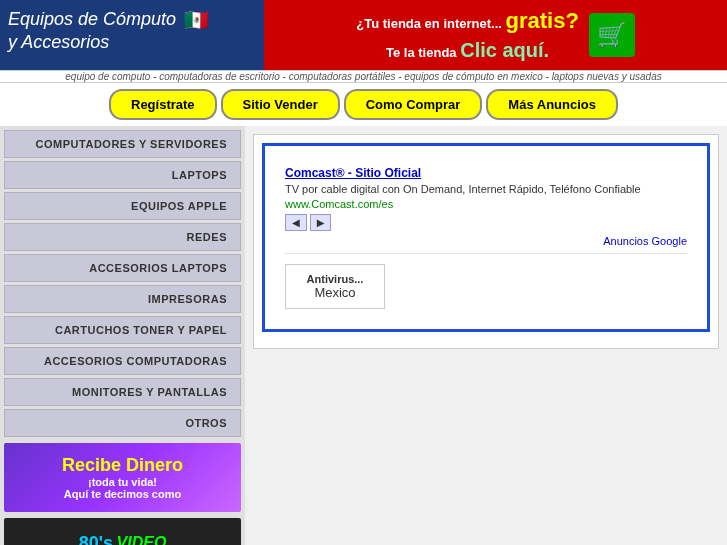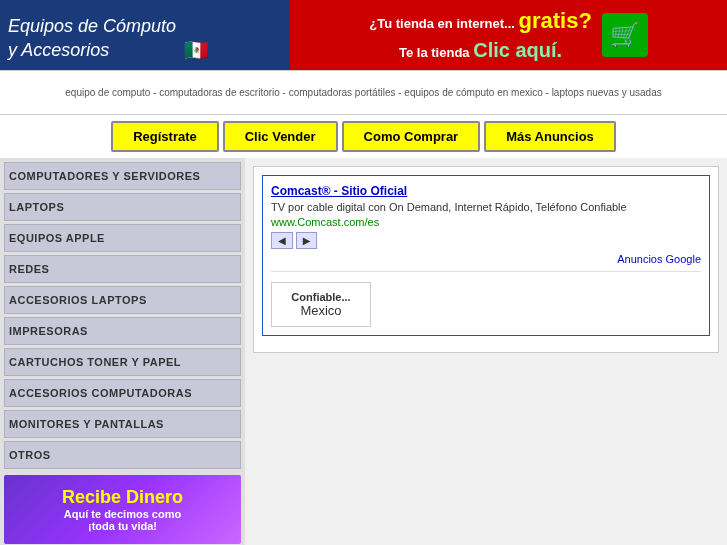--- a/index.html
+++ b/index.html
@@ -1,61 +1,61 @@
 <!DOCTYPE html>
 <html><head>
   <meta charset="utf-8">
   <style>
     * { margin: 0; padding: 0; box-sizing: border-box; }
     body { font-family: Arial, sans-serif; font-size: 12px; background: #d0d0d0; width: 727px; }
 
     
     .header { display: flex; height: 70px; }
-    .header-left { background: #1a3a7a; width: 290px; display: flex; align-items: flex-end; padding: 8px; }
+    .header-left { background: #1a3a7a; width: 264px; display: flex; align-items: flex-start; padding: 8px; }
     .header-left-text { color: white; font-size: 18px; font-style: italic; line-height: 1.3; }
     .header-left-text span { display: block; }
     .flag { font-size: 20px; margin-left: 8px; }
     .header-right { flex: 1; background: #cc0000; display: flex; align-items: center; justify-content: center; padding: 12px; position: relative; }
     .header-right-text { color: white; font-size: 13px; font-weight: bold; text-align: center; line-height: 1.4; }
     .header-right-text .gratis { font-size: 22px; color: #ffff00; font-weight: bold; }
     .header-right-text .clic { font-size: 20px; color: #86efac; font-weight: bold; }
     .cart-icon { background: #00aa00; padding: 8px; border-radius: 4px; margin-left: 10px; font-size: 24px; color: white; }
 
     
-    .breadcrumb-bar { background: white; text-align: center; padding: 16px; font-size: 10px; color: #555; border-top: 1px solid #ccc; border-bottom: 1px solid #ccc; }
+    .breadcrumb-bar { background: white; text-align: center; padding: 0; font-size: 10px; color: #555; border-top: 1px solid #ccc; border-bottom: 1px solid #ccc; font-style: italic; }
 
     
     .nav-buttons { background: white; display: flex; justify-content: center; padding: 6px; gap: 4px; }
-    .nav-btn { padding: 6px 20px; font-size: 13px; font-weight: bold; cursor: pointer; border: 2px solid #888; border-radius: 2px; }
+    .nav-btn { padding: 6px 20px; font-size: 13px; font-weight: bold; cursor: pointer; border: 2px solid #888; border-radius: 13px; }
     .nav-btn-registrate { background: #ffff00; color: #000; }
     .nav-btn-vender { background: #ffff00; color: #000; }
     .nav-btn-comprar { background: #ffff00; color: #000; }
     .nav-btn-anuncios { background: #ffff00; color: #000; }
 
     
     .main { display: flex; background: #e8e8e8; min-height: 380px; }
 
     
     .sidebar { width: 245px; min-width: 245px; background: #e0e0e0; padding: 4px; }
-    .sidebar-item { background: #c8c8d8; border: 1px solid #b0b0c0; text-align: left; padding: 7px 4px; margin-bottom: 3px; font-size: 11px; font-weight: bold; color: #333; cursor: pointer; text-transform: uppercase; letter-spacing: 0.5px; }
+    .sidebar-item { background: #c8c8d8; border: 1px solid #b0b0c0; text-align: right; padding: 7px 13px; margin-bottom: 3px; font-size: 11px; font-weight: bold; color: #333; cursor: pointer; text-transform: uppercase; letter-spacing: 0.5px; }
 
     
     .sidebar-banner { margin-top: 6px; background: linear-gradient(135deg, #6633cc, #9933ff, #cc66ff); padding: 12px 4px; text-align: center; color: white; font-weight: bold; font-size: 14px; border-radius: 2px; cursor: pointer; }
     .sidebar-banner .title { font-size: 18px; font-weight: bold; color: #ffff00; }
     .sidebar-banner .subtitle { font-size: 11px; color: white; }
 
     .sidebar-banner2 { margin-top: 6px; background: #222; padding: 8px; text-align: center; color: white; font-weight: bold; font-size: 13px; border-radius: 2px; cursor: pointer; height: 50px; display: flex; align-items: center; justify-content: center; overflow: hidden; }
     .sidebar-banner2 .video-text { color: #00ff00; font-size: 16px; font-weight: bold; font-style: italic; }
     .sidebar-banner2 .eighty { color: #00ccff; font-size: 18px; font-weight: bold; }
 
     
     .content { flex: 1; padding: 8px; background: #f0f0f0; }
 
     
-    .ad-box { background: white; border: 1px solid #1d4ed8; padding: 8px; min-height: 120px; margin-bottom: 8px; }
+    .ad-box { background: white; border: 3px solid #1d4ed8; padding: 20px; min-height: 120px; margin-bottom: 8px; }
     .ad-link { color: #0000cc; font-size: 12px; font-weight: bold; text-decoration: underline; cursor: pointer; }
     .ad-desc { font-size: 11px; color: #333; margin: 3px 0; }
     .ad-url { font-size: 11px; color: #008800; }
     .ad-nav { display: flex; gap: 3px; margin: 4px 0; }
     .ad-nav-btn { background: #e0e0ff; border: 1px solid #9999cc; padding: 2px 6px; font-size: 10px; cursor: pointer; color: #333; }
     .ads-google { text-align: right; font-size: 11px; color: #555; margin-top: 2px; }
     .ads-google span { color: #0000cc; }
 
     
     .sec-ad { background: white; border: 1px solid #ccc; padding: 8px; margin-top: 4px; display: inline-block; min-width: 100px; text-align: center; }
@@ -86,43 +86,43 @@
     <div class="cart-icon">🛒</div>
   </div>
 </div>
 
 <div class="breadcrumb-bar">
   <span>equipo de computo - computadoras de escritorio - computadoras portátiles - equipos de cómputo en mexico - laptops nuevas y usadas</span>
 </div>
 
 <div class="nav-buttons">
   <button class="nav-btn nav-btn-registrate">Regístrate</button>
-  <button class="nav-btn nav-btn-vender">Clic Vender</button>
+  <button class="nav-btn nav-btn-vender">Sitio Vender</button>
   <button class="nav-btn nav-btn-comprar">Como Comprar</button>
   <button class="nav-btn nav-btn-anuncios">Más Anuncios</button>
 </div>
 
 <div class="main">
 
   <div class="sidebar">
     <div class="sidebar-item">COMPUTADORES Y SERVIDORES</div>
     <div class="sidebar-item">LAPTOPS</div>
     <div class="sidebar-item">EQUIPOS APPLE</div>
     <div class="sidebar-item">REDES</div>
     <div class="sidebar-item">ACCESORIOS LAPTOPS</div>
     <div class="sidebar-item">IMPRESORAS</div>
     <div class="sidebar-item">CARTUCHOS TONER Y PAPEL</div>
     <div class="sidebar-item">ACCESORIOS COMPUTADORAS</div>
     <div class="sidebar-item">MONITORES Y PANTALLAS</div>
     <div class="sidebar-item">OTROS</div>
 
     <div class="sidebar-banner">
       <div class="title">Recibe Dinero</div>
+      <div class="subtitle">¡toda tu vida!</div>
       <div class="subtitle">Aquí te decimos como</div>
-      <div class="subtitle">¡toda tu vida!</div>
     </div>
 
     <div class="sidebar-banner2">
       <span class="eighty">80's</span>&nbsp;<span class="video-text">VIDEO</span>
     </div>
   </div>
 
   <div class="content">
     <div class="content-wrapper">
       <div class="ad-box">
@@ -131,20 +131,20 @@
         <div class="ad-url">www.Comcast.com/es</div>
         <div class="ad-nav">
           <button class="ad-nav-btn">◀</button>
           <button class="ad-nav-btn">▶</button>
         </div>
         <div class="ads-google">
           <span>Anuncios Google</span>
         </div>
         <div class="ad-separator"></div>
         <div class="sec-ad">
-          <div class="sec-ad-title">Confiable...</div>
+          <div class="sec-ad-title">Antivirus...</div>
           <div class="sec-ad-sub">Mexico</div>
         </div>
       </div>
     </div>
   </div>
 
 </div>
 
 </body></html>

